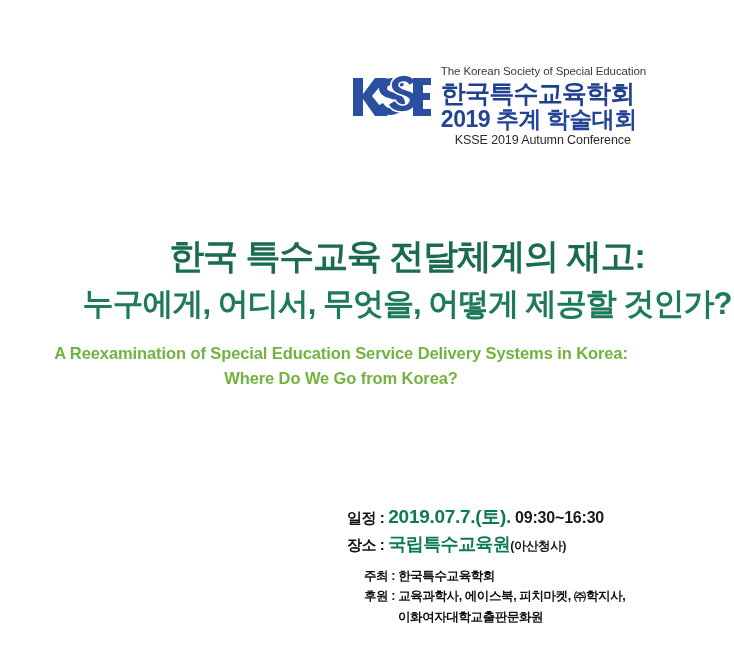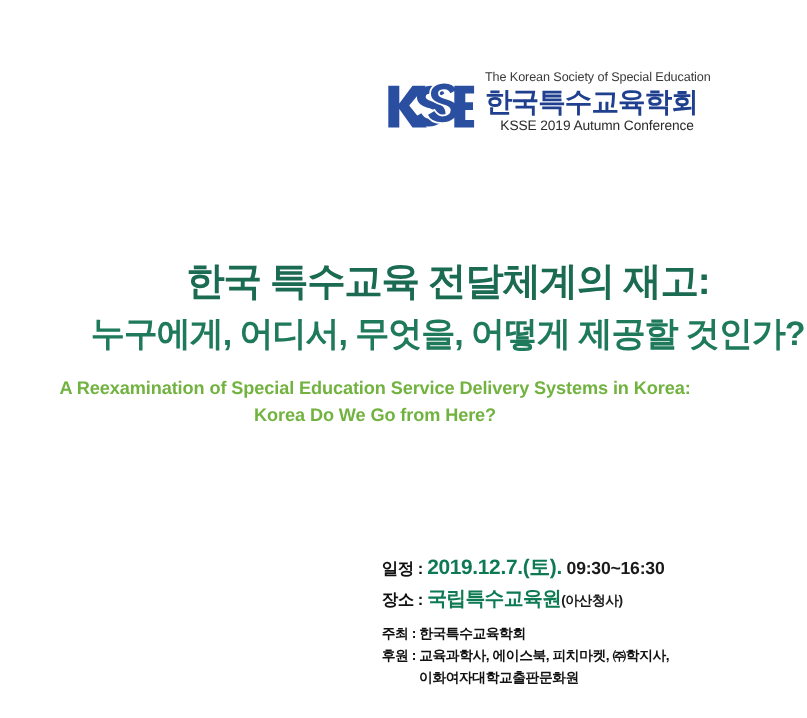--- a/index.html
+++ b/index.html
@@ -149,30 +149,30 @@
   .val-dark-sm {
     color: #1a1a1a;
     font-weight: bold;
     font-size: 12.5px;
     letter-spacing: -0.4px;
   }
 
   .org-block {
     position: absolute;
     top: 566px;
-    left: 347px;
+    left: 364px;
     text-align: left;
     font-size: 12.5px;
     font-weight: bold;
     color: #111111;
     letter-spacing: -0.4px;
     line-height: 1.62;
   }
   .org-row { white-space: nowrap; }
-  .org-row.continued { padding-left: 34px; font-family: Liberation Mono, monospace; }
+  .org-row.continued { padding-left: 34px; }
 </style>
 </head>
 <body>
 
 <div class="logo-block">
 
   <div class="logo-mark">
     <svg viewBox="0 0 82 46" width="82" height="46" aria-hidden="true">
 
       <path d="M2 6 L12 6 L12 22 L24 6 L36 6 L21 24 L37 44 L24 44 L12 27 L12 44 L2 44 Z" fill="#2a4fa0"></path>
@@ -187,39 +187,40 @@
                C44 40, 39 37, 37 32 L44 28 C46 31, 48 33, 51 33 C55 33, 58 31, 58 28
                C58 22, 40 25, 40 13 Z" fill="#2a4fa0" stroke="#ffffff" stroke-width="1.6"></path>
 
       <path d="M62 6 L80 6 L80 13 L72 13 L72 21 L79 21 L79 28 L72 28 L72 37 L80 37 L80 44 L62 44 Z" fill="#2a4fa0"></path>
     </svg>
   </div>
 
   <div class="logo-text">
     <div class="logo-line-en-top">The Korean Society of Special Education</div>
     <div class="logo-line-ko-soc">한국특수교육학회</div>
+    <div class="logo-line-ko-conf">2019 추계 학술대회</div>
     <div class="logo-line-en-bottom">KSSE 2019 Autumn Conference</div>
   </div>
 </div>
 
 <div class="title-block">
   <div class="title-ko-main">한국 특수교육 전달체계의 재고:</div>
   <div class="title-ko-sub">누구에게, 어디서, 무엇을, 어떻게 제공할 것인가?</div>
 </div>
 
 <div class="title-en">
   <div>A Reexamination of Special Education Service Delivery Systems in Korea:</div>
-  <div>Korea Do We Go from Here?</div>
+  <div>Where Do We Go from Korea?</div>
 </div>
 
 <div class="details-block">
 
   <div class="detail-row schedule">
     <span class="label">일정 :</span>
-    <span class="val-green">2019.12.7.(토).</span>
+    <span class="val-green">2019.07.7.(토).</span>
     <span class="val-dark">09:30~16:30</span>
   </div>
 
   <div class="detail-row venue">
     <span class="label">장소 :</span>
     <span class="val-green-sm">국립특수교육원</span><span class="val-dark-sm">(아산청사)</span>
   </div>
 </div>
 
 <div class="org-block">

